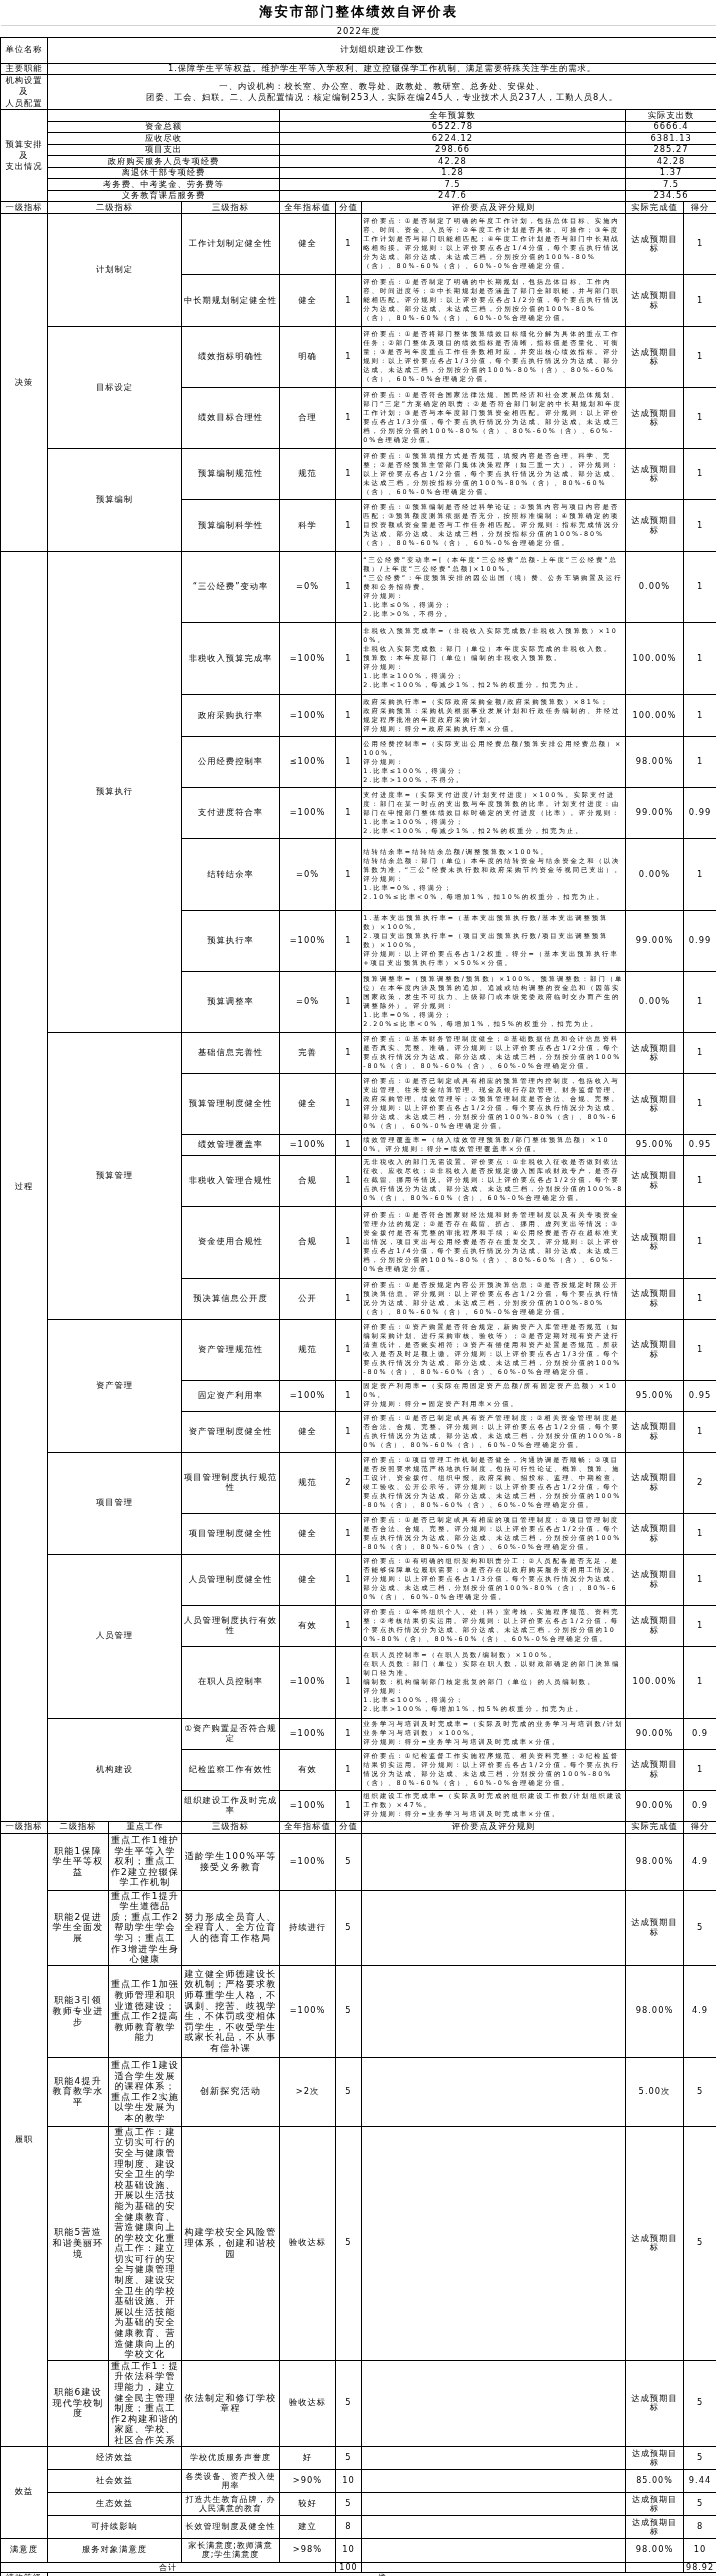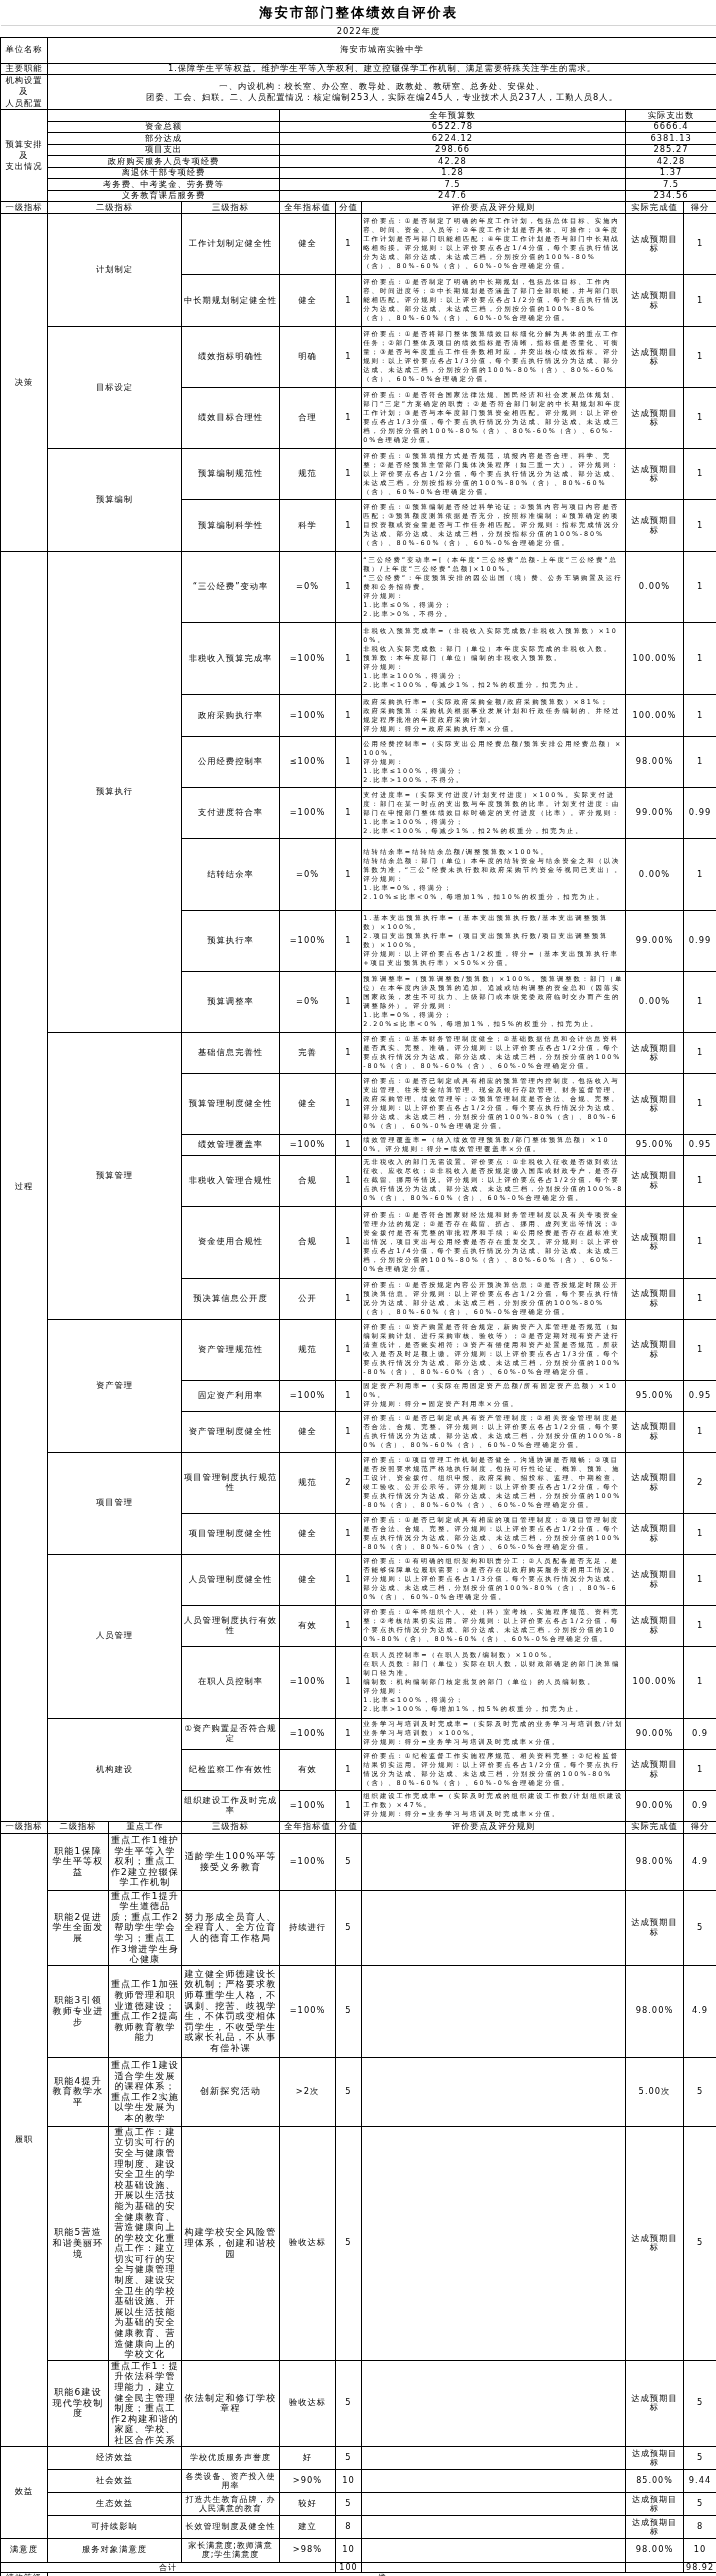--- a/index.html
+++ b/index.html
@@ -1,20 +1,20 @@
 <!DOCTYPE html>
 <html style="font-size:10.2px"><head>
   <meta charset="utf-8">
   <style>
     *{box-sizing:border-box}
     html,body{margin:0;padding:0;background:#ffffff}
     body{width:716px;padding-bottom:10.2px;font-family:"DejaVu Sans","Liberation Sans",sans-serif;color:#000}
     table{border-collapse:collapse;table-layout:fixed;width:716px}
     td{border:0.6px solid #000;padding:0 1.9px;text-align:center;vertical-align:middle;font-size:8.3px;letter-spacing:1px;line-height:9.6px;overflow:hidden;word-break:break-all}
-    tr.title td{border:none;border-bottom:0.6px solid #d4d4d4;font-family:Liberation Sans, sans-serif;font-weight:bold;font-size:13.4px;letter-spacing:1.9px}
+    tr.title td{border:none;border-bottom:0.6px solid #d4d4d4;font-family:Liberation Mono, monospace;font-weight:bold;font-size:13.4px;letter-spacing:1.9px}
     tr.year td{border:none;border-bottom:0.6px solid #000;font-size:8.3px}
     .pl{white-space:pre-line;line-height:11.2px}
     td.rc{padding:0 1.3px;text-align:left}
     .rule{text-align:left;font-size:6.4px;letter-spacing:1.9px;line-height:9px;white-space:pre-line;overflow:hidden;word-break:break-all}
     td.s2{font-size:9px;letter-spacing:1.2px;line-height:10.6px}
     td.left{text-align:left;white-space:nowrap}
     td.sm{font-size:8px;line-height:9px}
   </style>
 </head>
 <body>
@@ -34,21 +34,21 @@
   <tbody>
 
     <tr class="title" style="height:25.6px">
       <td colspan="9">海安市部门整体绩效自评价表</td>
     </tr>
     <tr class="year" style="height:11.5px">
       <td colspan="9">2022年度</td>
     </tr>
     <tr style="height:26px">
       <td>单位名称</td>
-      <td colspan="8">海安市城南实验中学</td>
+      <td colspan="8">计划组织建设工作数</td>
     </tr>
     <tr style="height:11.5px">
       <td>主要职能</td>
       <td colspan="8">1.保障学生平等权益。维护学生平等入学权利、建立控辍保学工作机制、满足需要特殊关注学生的需求。</td>
     </tr>
     <tr style="height:35px">
       <td class="pl">机构设置
 及
 人员配置</td>
       <td colspan="8" class="pl">一、内设机构：校长室、办公室、教导处、政教处、教研室、总务处、安保处、
@@ -62,21 +62,21 @@
       <td colspan="3"></td>
       <td colspan="3">全年预算数</td>
       <td colspan="2">实际支出数</td>
     </tr>
     <tr style="height:11.5px">
       <td colspan="3">资金总额</td>
       <td colspan="3">6522.78</td>
       <td colspan="2">6666.4</td>
     </tr>
     <tr style="height:11.5px">
-      <td colspan="3">部分达成</td>
+      <td colspan="3">应收尽收</td>
       <td colspan="3">6224.12</td>
       <td colspan="2">6381.13</td>
     </tr>
     <tr style="height:11.5px">
       <td colspan="3">项目支出</td>
       <td colspan="3">298.66</td>
       <td colspan="2">285.27</td>
     </tr>
     <tr style="height:11.5px">
       <td colspan="3">政府购买服务人员专项经费</td>

